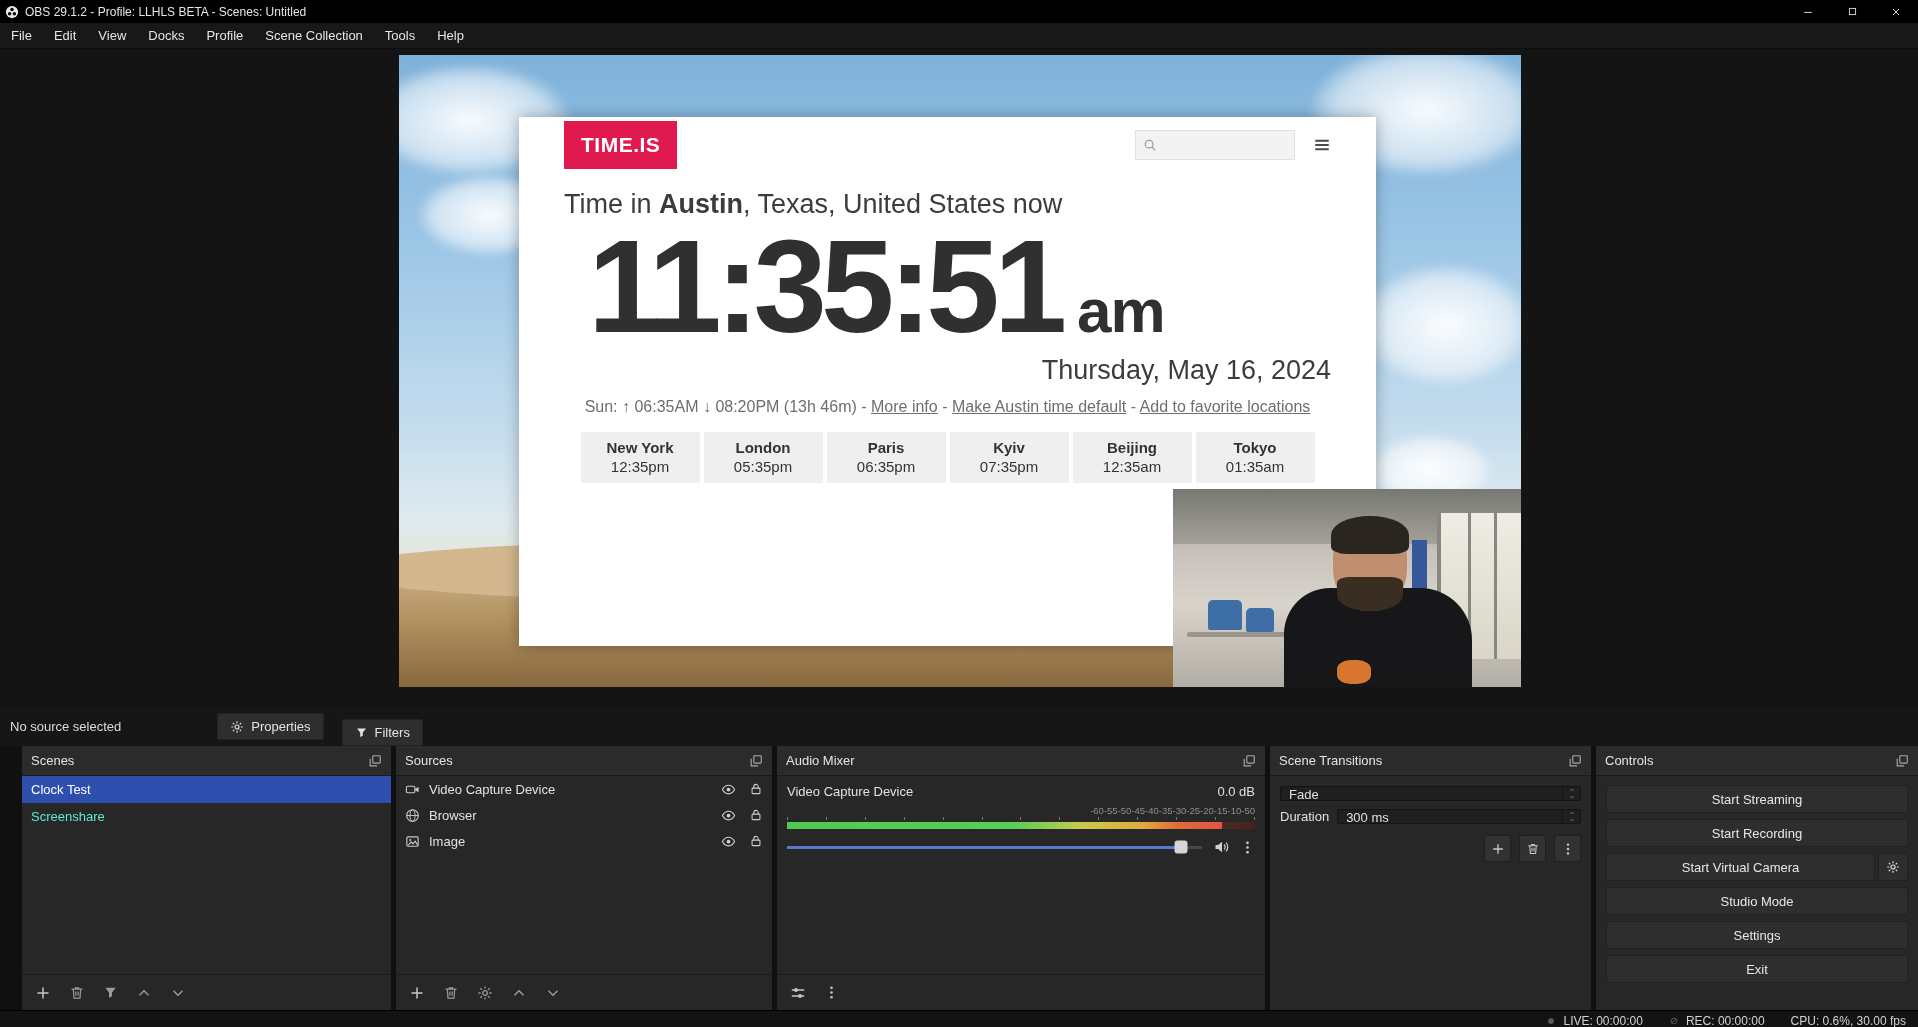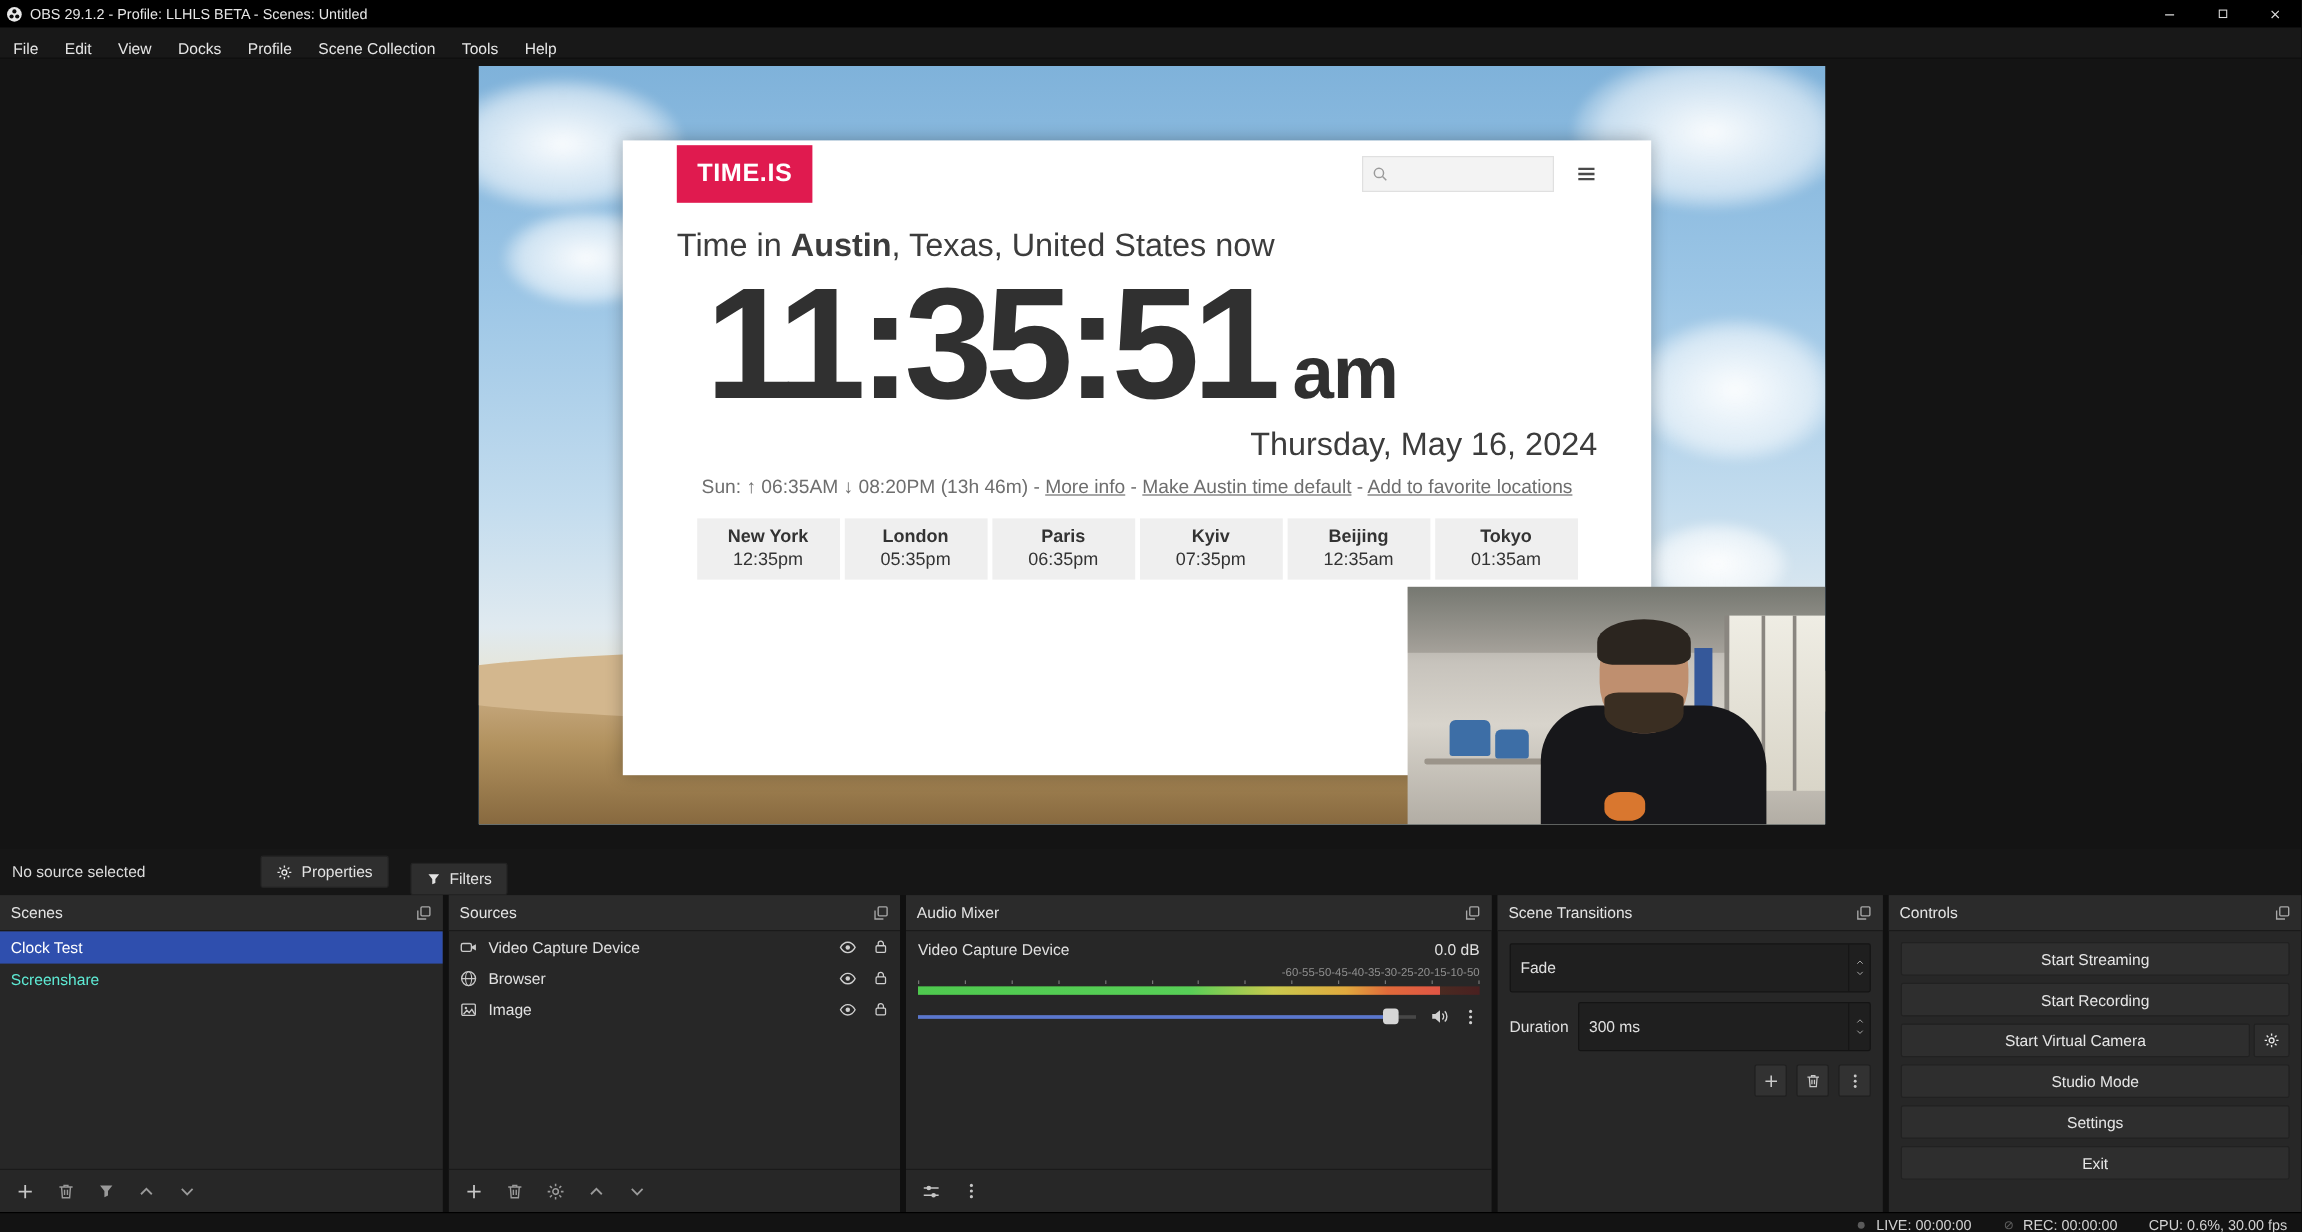--- a/index.html
+++ b/index.html
@@ -13,21 +13,21 @@
   .i11{width:11px;height:11px}.i12{width:12px;height:12px}.i13{width:13px;height:13px}
   .i14{width:14px;height:14px}.i16{width:16px;height:16px}.i18{width:18px;height:18px}
   .i8{width:8px;height:8px}.i10{width:10px;height:10px}
 
   
   .titlebar { flex:0 0 23px; background:#000; display:flex; align-items:center; padding-left:5px; gap:6px; font-size:12px; color:#e6e6e6; }
   .win-btns { margin-left:auto; display:flex; height:100%; }
   .win-btn { width:44px; height:100%; display:flex; align-items:center; justify-content:center; color:#dcdcdc; }
 
   
-  .menubar { flex:0 0 26px; background:#181818; display:flex; align-items:flex-end; font-size:13px; border-bottom:1px solid #0d0d0d; }
+  .menubar { flex:0 0 26px; background:#181818; display:flex; align-items:center; font-size:13px; border-bottom:1px solid #0d0d0d; }
   .menu-item { display:flex; align-items:center; padding:0 11px; color:#e6e6e6; }
 
   
   .preview-area { flex:0 0 658px; position:relative; background:#141414; }
   .video { position:absolute; left:399px; top:6px; width:1122px; height:632px; overflow:hidden; background:#86b7dc; }
   .sky { position:absolute; inset:0; background:linear-gradient(180deg,#7fb2da 0%,#9cc6e6 30%,#c3dcee 58%,#e0eaf0 74%,#e8e4d2 82%); }
   .cloud { position:absolute; background:radial-gradient(ellipse at center, rgba(255,255,255,.95) 0%, rgba(255,255,255,.55) 55%, rgba(255,255,255,0) 75%); filter:blur(4px); border-radius:50%; }
   .cloud.c1 { left:-30px; top:10px; width:200px; height:110px; }
   .cloud.c2 { left:20px; top:120px; width:140px; height:80px; }
   .cloud.c3 { right:-20px; top:-10px; width:230px; height:130px; }
@@ -76,21 +76,21 @@
   
   .srcbar { flex:0 0 36px; display:flex; align-items:center; padding:0 10px; font-size:13px; background:#161616; }
   .srcbar-msg { color:#dcdcdc; }
   .tbtn { height:27px; background:#2e2e2e; border:1px solid #232323; border-radius:2px; display:inline-flex; align-items:center; gap:7px; padding:0 12px; font-size:13px; color:#e3e3e3; }
   .tbtn.props { margin-left:96px;justify-content:space-between; }
   .tbtn.filt { margin-left:18px;margin-top:12px; }
 
   
   .docks { flex:0 0 264px; display:flex; gap:5px; background:#101010; }
   .dock { background:#272727; display:flex; flex-direction:column; min-width:0; }
-  .dock-scenes { flex:0 0 369px; } .dock-sources { flex:0 0 376px; }
+  .dock-scenes { flex:0 0 369px;margin-left:22px; } .dock-sources { flex:0 0 376px; }
   .dock-mixer { flex:0 0 488px; } .dock-trans { flex:0 0 321px; }
   .dock-controls { flex:1 1 auto; }
   .dock-h { flex:0 0 30px; background:#2b2b2b; border-bottom:1px solid #1a1a1a; display:flex; align-items:center; justify-content:space-between; padding:0 9px; font-size:13px; color:#e4e4e4; }
   .dock-h .pop { color:#a8a8a8; }
   .dock-b { flex:1 1 auto; position:relative; overflow:hidden; }
   .dock-t { flex:0 0 36px; border-top:1px solid #1a1a1a; display:flex; align-items:center; padding:0 13px; gap:18px; color:#c6c6c6; }
   .dock-t .dim { color:#9a9a9a; }
 
   .scene-row { height:27px; line-height:27px; padding:0 9px; font-size:13px; color:#5eead4; white-space:nowrap; overflow:hidden; }
   .scene-row.sel { background:#2f4fae; color:#fff; }
@@ -106,21 +106,21 @@
   .mix-ticks i { width:1px; height:3px; background:#777; }
   .meter { height:7px; margin-top:2px; background:linear-gradient(90deg,#274927 0%,#4a4a27 72%,#4a2020 100%); position:relative; }
   .meter-fill { position:absolute; left:0; top:0; bottom:0; width:93%;
     background:linear-gradient(90deg,#4fc94f 0%,#57cf57 52%,#c9c94e 68%,#e0a93e 82%,#e06a3a 90%,#e05545 100%); }
   .vol-row { display:flex; align-items:center; gap:11px; margin-top:10px; color:#d0d0d0; }
   .vol-track { flex:1; height:3px; position:relative; background:#474747; }
   .vol-fill { position:absolute; left:0; top:0; bottom:0; width:95%; background:#5a77cf; }
   .vol-handle { position:absolute; left:95%; top:50%; transform:translate(-50%,-50%); width:13px; height:13px; background:#d6d6d6; border-radius:3px; }
 
   .trans-body { padding:10px 10px 0; }
-  .field { height:41px; background:#1f1f1f; border:1px solid #141414; border-radius:2px; display:flex; align-items:center; font-size:13px; color:#e0e0e0; }
+  .field { height:15px; background:#1f1f1f; border:1px solid #141414; border-radius:2px; display:flex; align-items:flex-start; font-size:13px; color:#e0e0e0; }
   .field .val { padding-left:8px; flex:1; white-space:nowrap; overflow:hidden; }
   .stepper { width:18px; display:flex; flex-direction:column; align-items:center; justify-content:center; gap:1px; color:#b3b3b3; border-left:1px solid #161616; height:100%; }
   .dur-row { display:flex; align-items:center; margin-top:8px; gap:8px; }
   .dur-label { font-size:13px; color:#e0e0e0; flex:0 0 auto; }
   .dur-row .field { flex:1; }
   .trans-btns { display:flex; justify-content:flex-end; gap:8px; margin-top:11px; }
   .sqbtn { width:27px; height:27px; background:#323232; border:1px solid #1f1f1f; border-radius:2px; display:flex; align-items:center; justify-content:center; color:#c9c9c9; }
 
   .ctl-body { padding:9px 10px 0; display:flex; flex-direction:column; gap:6px; }
   .ctl-btn { height:28px; background:#2e2e2e; border:1px solid #212121; border-radius:2px; font-size:13px; color:#e6e6e6; display:flex; align-items:center; justify-content:center; }

